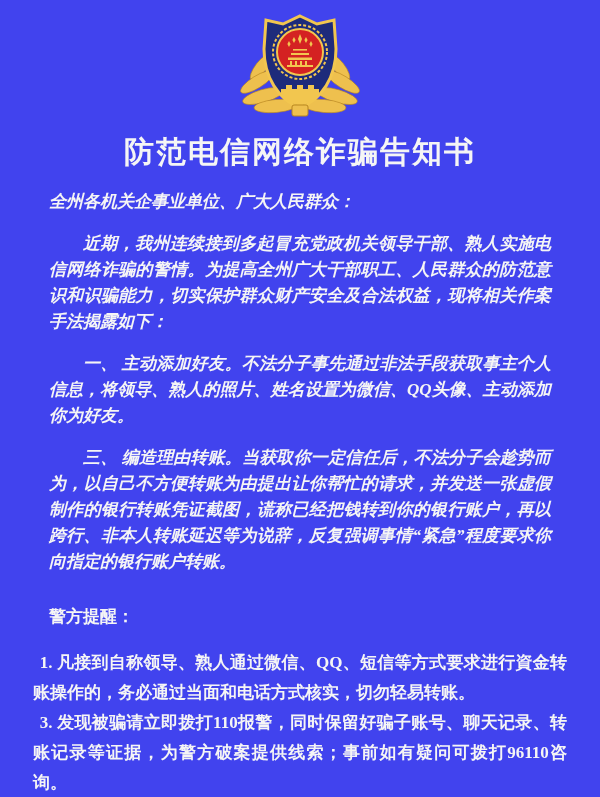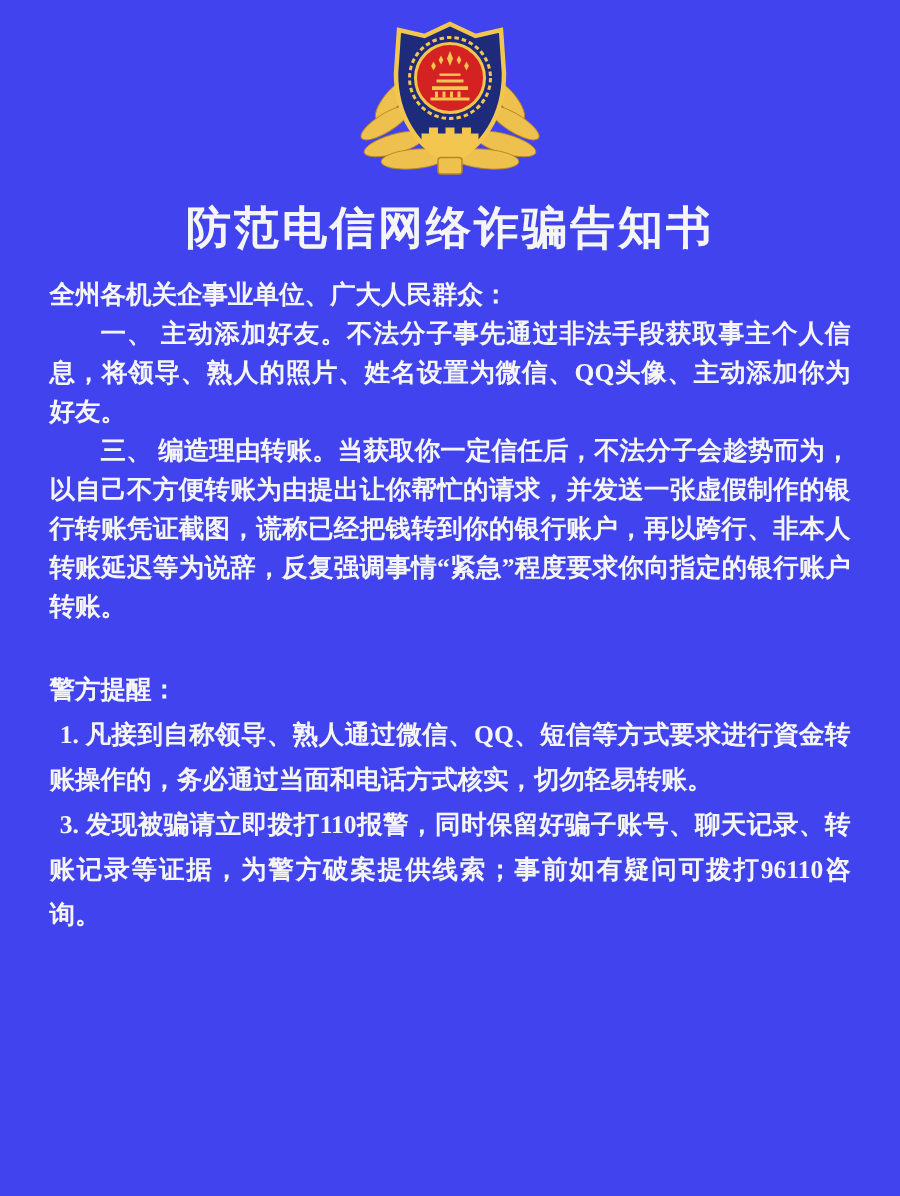--- a/index.html
+++ b/index.html
@@ -19,24 +19,24 @@
     letter-spacing:2px;
     margin:13px 0 11px 0;
   }
   .content{
     padding:0 33px;
     font-size:17px;
     line-height:26px;
     font-weight:600;
     text-align:justify;
   }
-  .para{margin:0;text-indent:2em;}
+  .para{margin:16px;text-indent:2em;font-style:italic;}
   .salutation{text-indent:0;}
   .reminder{margin-top:27px;line-height:30px;}
-  .reminder-heading{margin:0;text-indent:0;font-weight:700;}
+  .reminder-heading{margin:16px;text-indent:0;font-weight:700;}
   .reminder-item{margin:0;text-indent:0.4em;}
 </style>
 </head>
 <body>
 
 <div class="notice">
 
   <div class="badge-wrap">
     <svg width="126" height="112" viewBox="0 0 126 112">
 
@@ -79,20 +79,21 @@
       <path d="M44,88 L44,82 L49,82 L49,78 L55,78 L55,82 L60,82 L60,78 L66,78 L66,82 L71,82 L71,78 L77,78 L77,82 L82,82 L82,88 C76,94 70,97 63,99 C56,97 50,94 44,88 Z" fill="#f2c64f"></path>
 
       <rect x="55" y="98" width="16" height="11" rx="2" fill="#eec04e" stroke="#b8861f"></rect>
     </svg>
   </div>
 
   <h1 class="title">防范电信网络诈骗告知书</h1>
 
   <div class="content">
     <p class="para salutation">全州各机关企事业单位、广大人民群众：</p>
+    <p class="para">近期，我州连续接到多起冒充党政机关领导干部、熟人实施电信网络诈骗的警情。为提高全州广大干部职工、人民群众的防范意识和识骗能力，切实保护群众财产安全及合法权益，现将相关作案手法揭露如下：</p>
     <p class="para">一、 主动添加好友。不法分子事先通过非法手段获取事主个人信息，将领导、熟人的照片、姓名设置为微信、QQ头像、主动添加你为好友。</p>
     <p class="para">三、 编造理由转账。当获取你一定信任后，不法分子会趁势而为，以自己不方便转账为由提出让你帮忙的请求，并发送一张虚假制作的银行转账凭证截图，谎称已经把钱转到你的银行账户，再以跨行、非本人转账延迟等为说辞，反复强调事情“紧急”程度要求你向指定的银行账户转账。</p>
 
     <div class="reminder">
       <p class="reminder-heading">警方提醒：</p>
       <p class="reminder-item">1. 凡接到自称领导、熟人通过微信、QQ、短信等方式要求进行資金转账操作的，务必通过当面和电话方式核实，切勿轻易转账。</p>
       <p class="reminder-item">3. 发现被骗请立即拨打110报警，同时保留好骗子账号、聊天记录、转账记录等证据，为警方破案提供线索；事前如有疑问可拨打96110咨询。</p>
     </div>
 
   </div>

